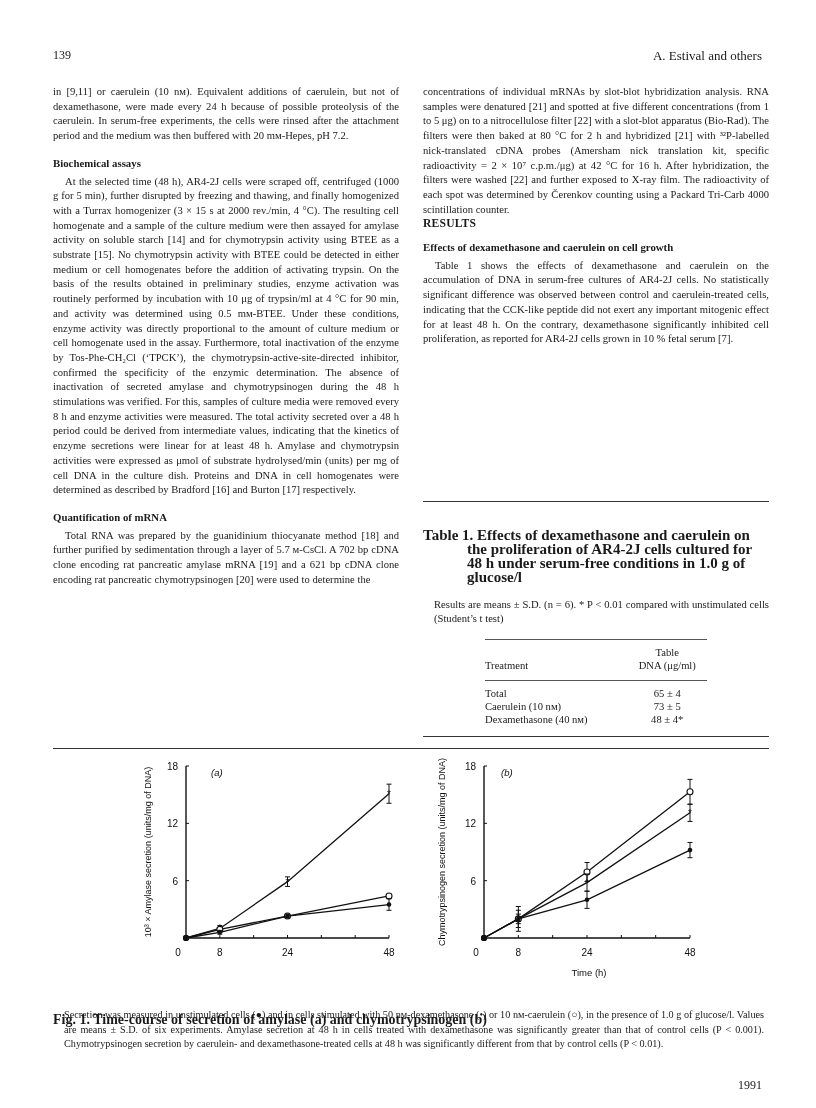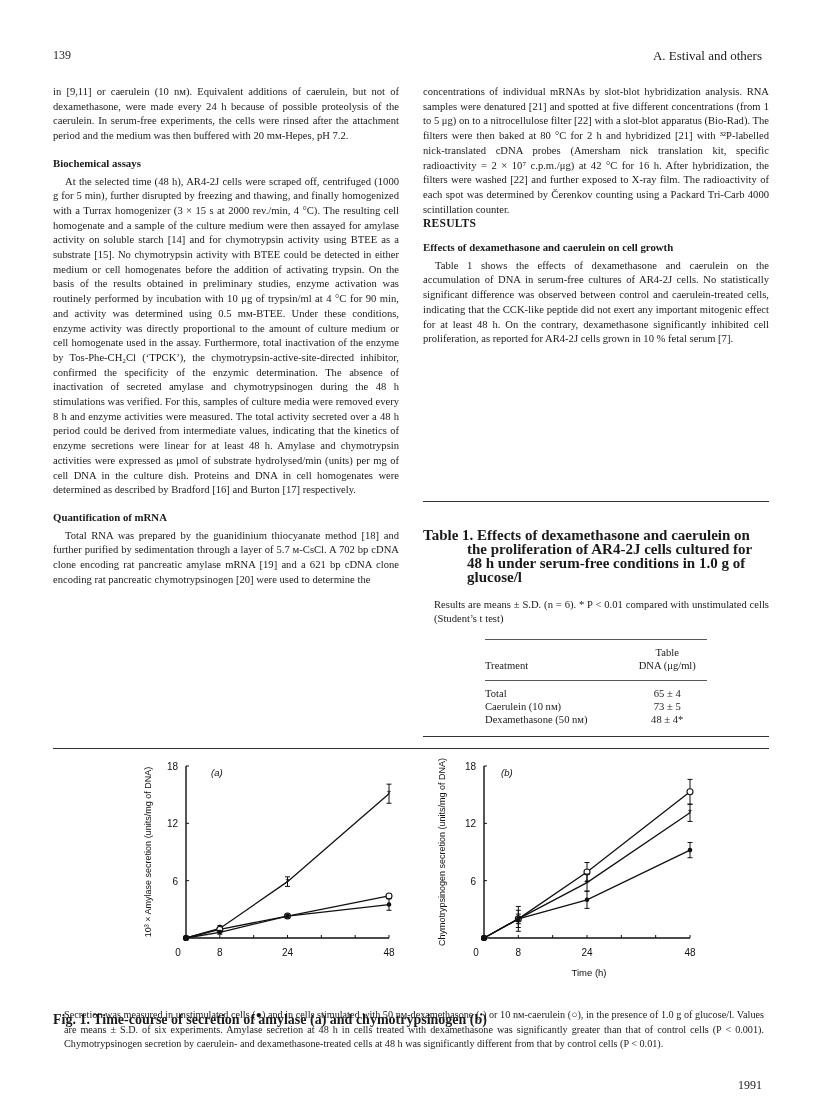--- a/index.html
+++ b/index.html
@@ -72,21 +72,21 @@
     <tbody>
       <tr class="first">
         <td>Total</td>
         <td class="val">65 ± 4</td>
       </tr>
       <tr>
         <td>Caerulein (10 nм)</td>
         <td class="val">73 ± 5</td>
       </tr>
       <tr>
-        <td>Dexamethasone (50 nм)</td>
+        <td>Dexamethasone (40 nм)</td>
         <td class="val">48 ± 4*</td>
       </tr>
     </tbody>
   </table>
   <div class="table-bottom-rule"></div>
 </div>
 
 <div class="abs fig-rule"></div>
 <div class="abs figure">
   <svg width="716" height="232" viewBox="0 0 716 232">

